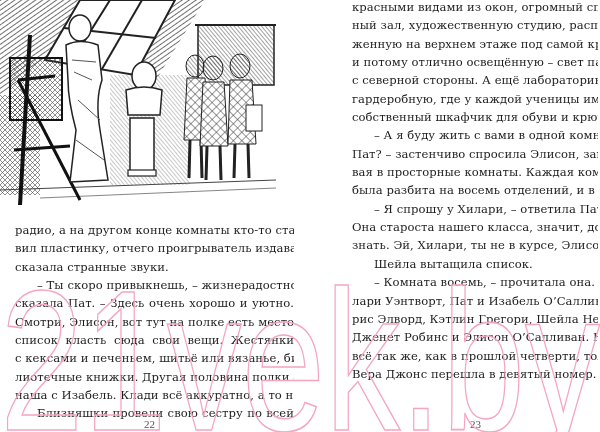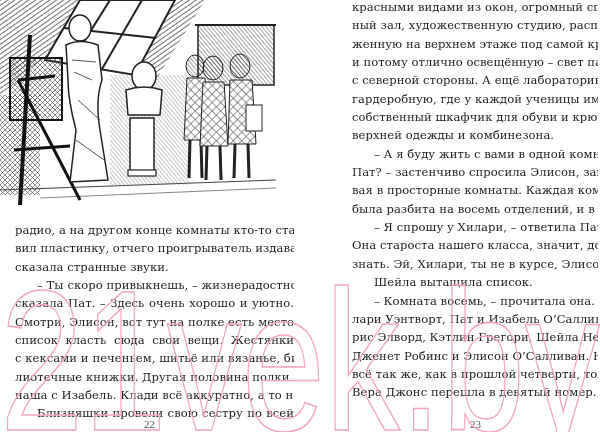--- a/index.html
+++ b/index.html
@@ -141,21 +141,20 @@
   </div>
 
   <div class="text-block right-text">
     <span class="line">красными видами из окон, огромный спортив-</span>
     <span class="line">ный зал, художественную студию, располо-</span>
     <span class="line">женную на верхнем этаже под самой крышей</span>
     <span class="line">и потому отлично освещённую – свет падал</span>
     <span class="line">с северной стороны. А ещё лабораторию и даже</span>
     <span class="line">гардеробную, где у каждой ученицы имелся</span>
     <span class="line">собственный шкафчик для обуви и крючок для</span>
-    <span class="line last">верхней одежды и комбинезона.</span>
     <span class="line indent">– А я буду жить с вами в одной комнате,</span>
     <span class="line">Пат? – застенчиво спросила Элисон, загляды-</span>
     <span class="line">вая в просторные комнаты. Каждая комната</span>
     <span class="line">была разбита на восемь отделений, и в каждом</span>
     <span class="line indent">– Я спрошу у Хилари, – ответила Пат. –</span>
     <span class="line">Она староста нашего класса, значит, должна</span>
     <span class="line">знать. Эй, Хилари, ты не в курсе, Элисон будет</span>
     <span class="line indent last">Шейла вытащила список.</span>
     <span class="line indent">– Комната восемь, – прочитала она. – Хи-</span>
     <span class="line">лари Уэнтворт, Пат и Изабель О’Салливан, До-</span>

